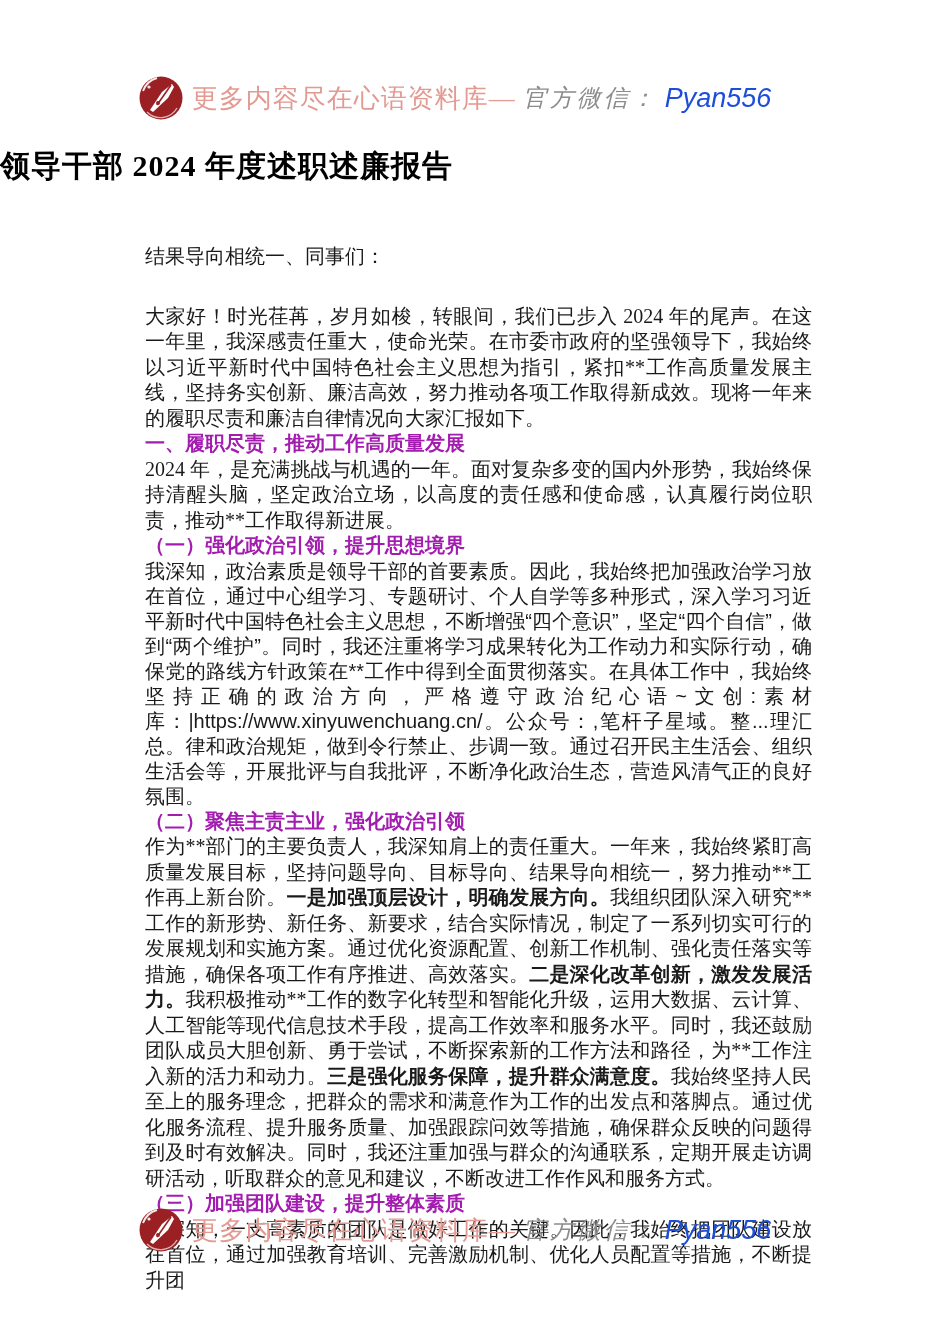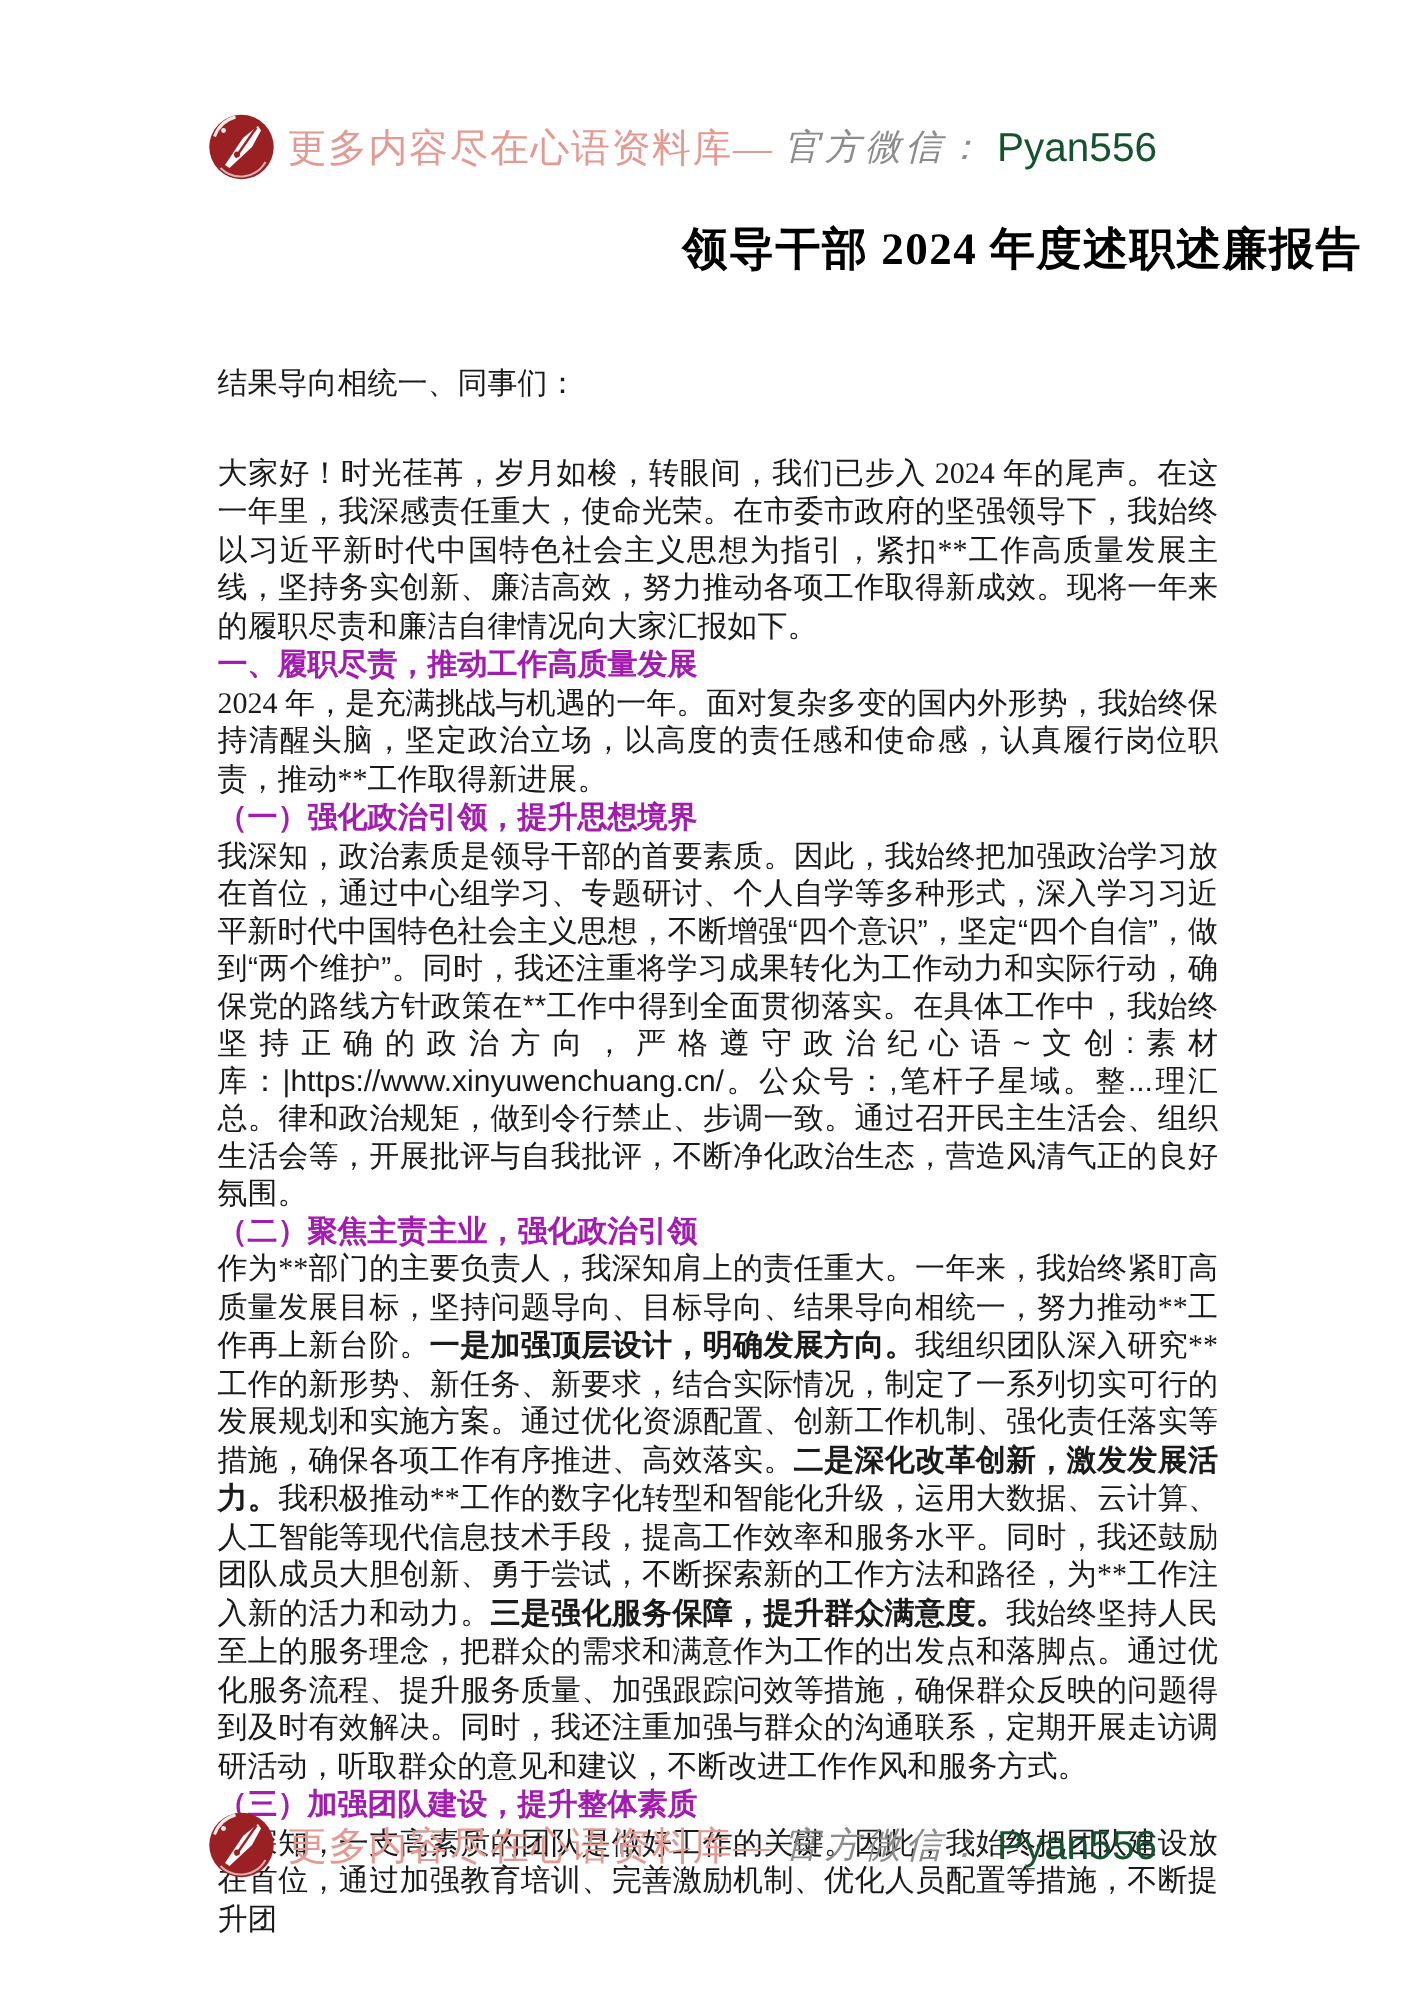--- a/index.html
+++ b/index.html
@@ -29,27 +29,28 @@
   }
   .wechat-label{
     font-size:24px;
     color:#8c8c8c;
     font-style:italic;
     letter-spacing:3px;
     font-family:"Liberation Serif","DejaVu Serif",serif;
   }
   .wechat-id{
     font-size:27px;
-    color:#14532d;
+    color:#1d4ed8;
     font-family:"Liberation Sans","DejaVu Sans",sans-serif;
+    font-style:italic;
   }
   
   .doc-title{
     position:absolute;top:146px;left:0;right:0;
-    text-align:right;
+    text-align:left;
     font-size:30px;font-weight:700;
     letter-spacing:1px;
     color:#000000;
   }
   
   .content{
     position:absolute;top:244px;left:145px;width:667px;
     font-size:20px;line-height:25.5px;
     text-align:justify;
   }

